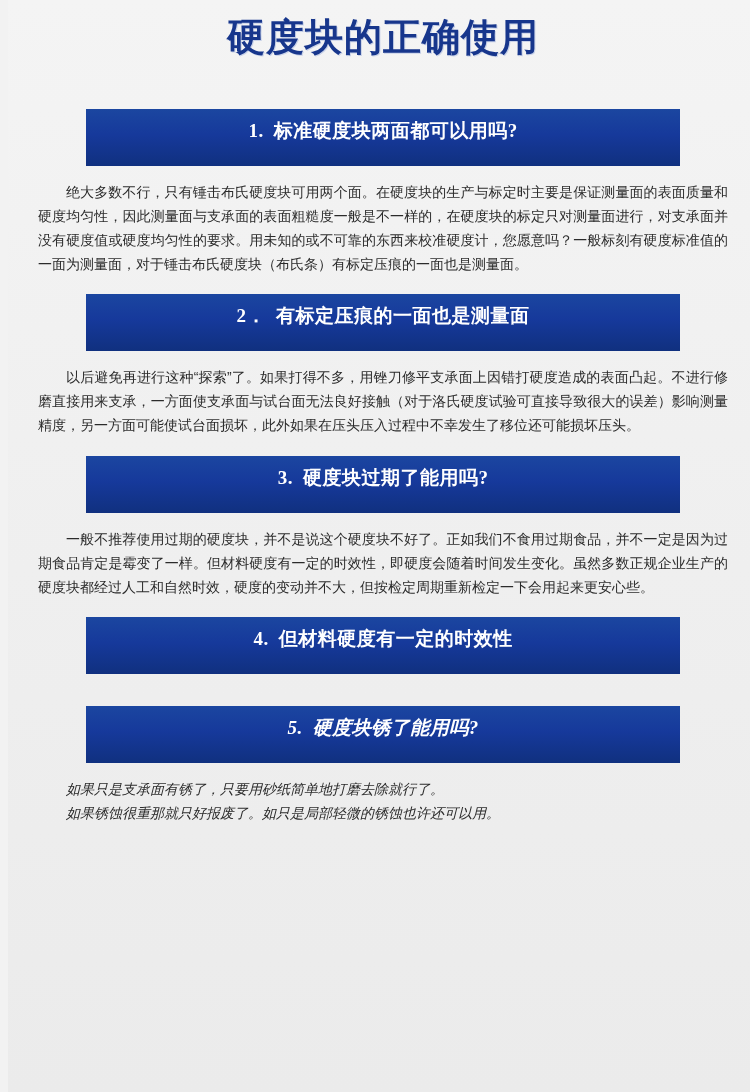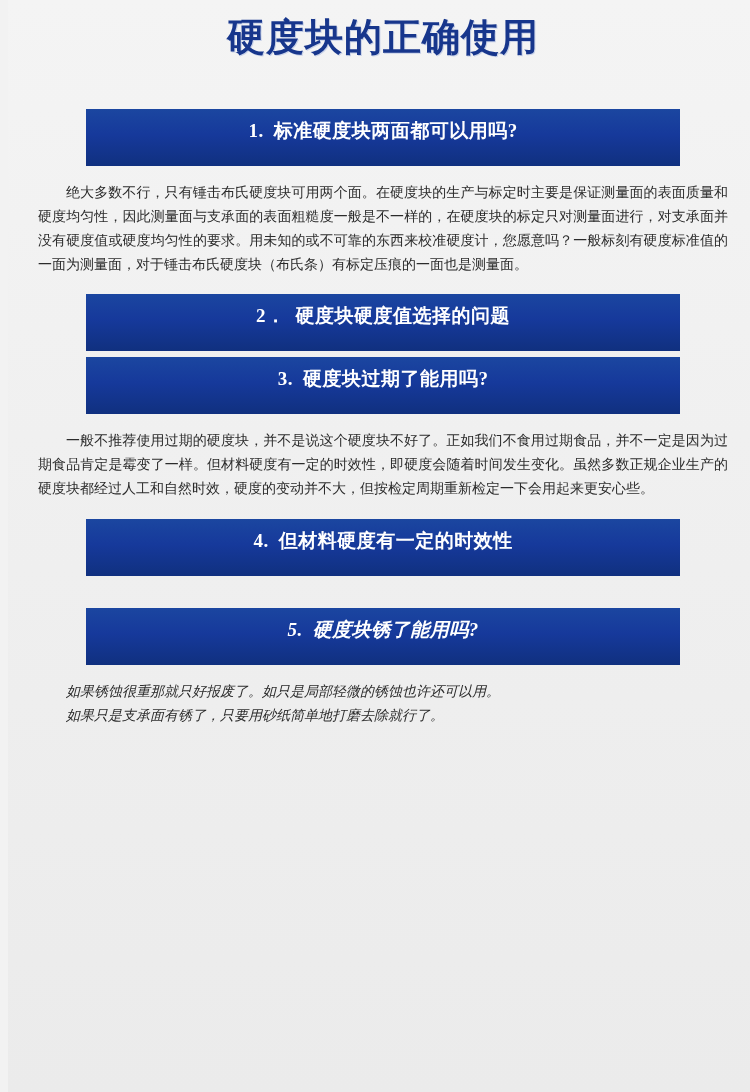--- a/index.html
+++ b/index.html
@@ -74,21 +74,24 @@
       <div class="section-header">
         <span class="num">1.</span><span>标准硬度块两面都可以用吗?</span>
       </div>
       <div class="body-text">
         <p>绝大多数不行，只有锤击布氏硬度块可用两个面。在硬度块的生产与标定时主要是保证测量面的表面质量和硬度均匀性，因此测量面与支承面的表面粗糙度一般是不一样的，在硬度块的标定只对测量面进行，对支承面并没有硬度值或硬度均匀性的要求。用未知的或不可靠的东西来校准硬度计，您愿意吗？一般标刻有硬度标准值的一面为测量面，对于锤击布氏硬度块（布氏条）有标定压痕的一面也是测量面。</p>
       </div>
     </div>
 
     <div class="section sec-2">
       <div class="section-header">
-        <span class="num">2．</span><span>硬度块硬度值选择的问题</span>
+        <span class="num">2．</span><span>有标定压痕的一面也是测量面</span>
+      </div>
+      <div class="body-text">
+        <p>以后避免再进行这种“探索”了。如果打得不多，用锉刀修平支承面上因错打硬度造成的表面凸起。不进行修磨直接用来支承，一方面使支承面与试台面无法良好接触（对于洛氏硬度试验可直接导致很大的误差）影响测量精度，另一方面可能使试台面损坏，此外如果在压头压入过程中不幸发生了移位还可能损坏压头。</p>
       </div>
     </div>
 
     <div class="section sec-3">
       <div class="section-header">
         <span class="num">3.</span><span>硬度块过期了能用吗?</span>
       </div>
       <div class="body-text">
         <p>一般不推荐使用过期的硬度块，并不是说这个硬度块不好了。正如我们不食用过期食品，并不一定是因为过期食品肯定是霉变了一样。但材料硬度有一定的时效性，即硬度会随着时间发生变化。虽然多数正规企业生产的硬度块都经过人工和自然时效，硬度的变动并不大，但按检定周期重新检定一下会用起来更安心些。</p>
       </div>
@@ -100,19 +103,19 @@
       </div>
       <div class="body-text">
       </div>
     </div>
 
     <div class="section sec-5">
       <div class="section-header">
         <span class="num">5.</span><span>硬度块锈了能用吗?</span>
       </div>
       <div class="body-text">
+        <p>如果只是支承面有锈了，只要用砂纸简单地打磨去除就行了。</p>
         <p>如果锈蚀很重那就只好报废了。如只是局部轻微的锈蚀也许还可以用。</p>
-        <p>如果只是支承面有锈了，只要用砂纸简单地打磨去除就行了。</p>
       </div>
     </div>
 
   </div>
 </div>
 
 </body></html>

